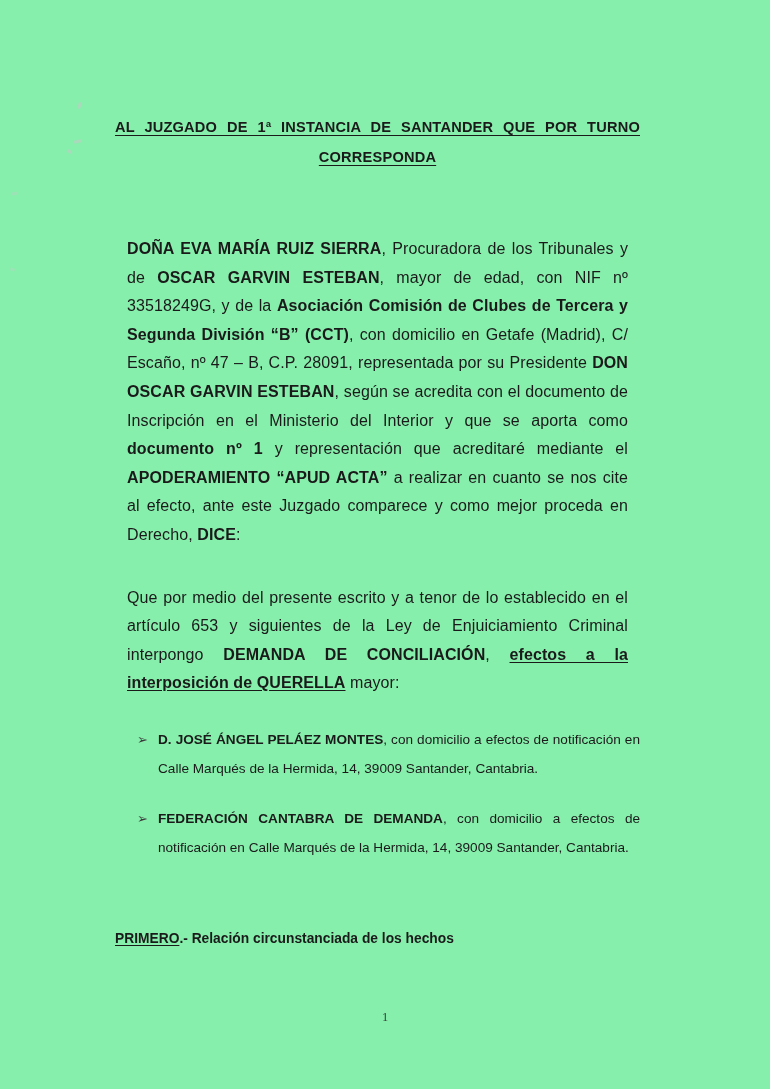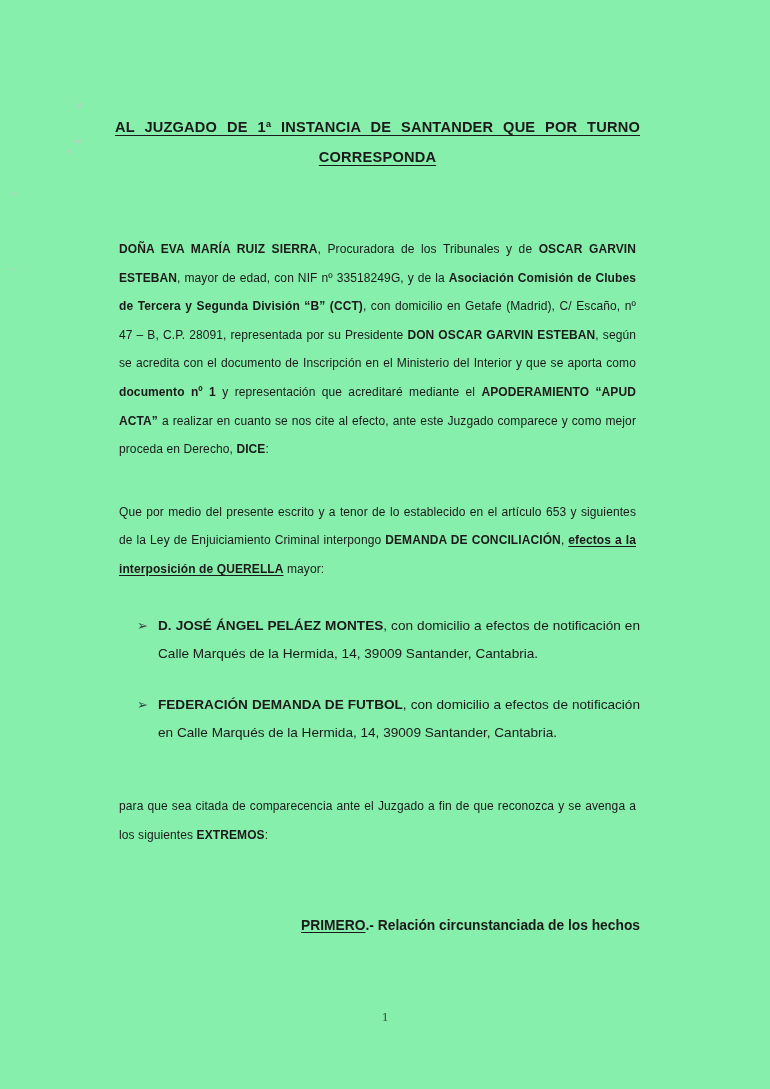--- a/index.html
+++ b/index.html
@@ -68,25 +68,25 @@
   .doc-title .tline.l1 {
     text-align: justify;
     text-align-last: justify;
   }
   .doc-title .tline.l2 {
     text-align: center;
   }
 
   
   .para {
-    font-size: 12px;
+    font-size: 16px;
     line-height: 28.6px;
     text-align: justify;
     text-align-last: left;
-    margin: 4px;
+    margin: 12px;
     letter-spacing: .1px;
   }
   .para.p-intro  { margin-top: 63px; }
   .para.p-dice   { margin-top: 34px; }
   .para.p-closing{ margin-top: 44px; }
 
   b, .b { font-weight: bold; }
   .u { text-decoration: underline; text-underline-offset: 2px; }
   .bu { font-weight: bold; text-decoration: underline; text-underline-offset: 2px; }
 
@@ -114,21 +114,21 @@
     line-height: 28.6px;
     color: #3a3a3a;
   }
 
   
   .section-heading {
     margin-top: 64px;
     font-size: 13.8px;
     font-weight: bold;
     line-height: 26px;
-    text-align: right;
+    text-align: left;
   }
 
   
   .page-number {
     position: absolute;
     left: 0;
     right: 0;
     top: 1010px;
     text-align: center;
     font-size: 12.5px;
@@ -155,24 +155,23 @@
       <span class="tline l1">AL JUZGADO DE 1ª INSTANCIA DE SANTANDER QUE POR TURNO</span>
       <span class="tline l2">CORRESPONDA</span>
     </h1>
 
     <p class="para p-intro"><b>DOÑA EVA MARÍA RUIZ SIERRA</b><span>, Procuradora de los Tribunales y de </span><b>OSCAR GARVIN ESTEBAN</b><span>, mayor de edad, con NIF nº 33518249G, y de la </span><b>Asociación Comisión de Clubes de Tercera y Segunda División “B” (CCT)</b><span>, con domicilio en Getafe (Madrid), C/ Escaño, nº 47 – B, C.P. 28091, representada por su Presidente </span><b>DON OSCAR GARVIN ESTEBAN</b><span>, según se acredita con el documento de Inscripción en el Ministerio del Interior y que se aporta como </span><b>documento nº 1</b><span> y representación que acreditaré mediante el </span><b>APODERAMIENTO  “APUD ACTA”</b><span> a realizar en cuanto se nos cite al efecto, ante este Juzgado comparece y como mejor proceda en Derecho, </span><b>DICE</b><span>:</span></p>
 
     <p class="para p-dice"><span>Que por medio del presente escrito y a tenor de lo establecido en el artículo 653 y siguientes de la Ley de Enjuiciamiento Criminal interpongo </span><b>DEMANDA DE CONCILIACIÓN</b><span>, </span><span class="bu">efectos a la interposición de QUERELLA</span><span> mayor:</span></p>
 
     <ul class="bullets">
       <li class="bullet-item"><span class="bullet-marker">➢</span><b>D. JOSÉ ÁNGEL PELÁEZ MONTES</b><span>, con domicilio a efectos de notificación en Calle Marqués de la Hermida, 14, 39009 Santander, Cantabria.</span></li>
-      <li class="bullet-item"><span class="bullet-marker">➢</span><b>FEDERACIÓN DEMANDA DE FUTBOL</b><span>, con domicilio a efectos de notificación en Calle Marqués de la Hermida, 14, 39009 Santander, Cantabria.</span></li>
+      <li class="bullet-item"><span class="bullet-marker">➢</span><b>FEDERACIÓN CANTABRA DE DEMANDA</b><span>, con domicilio a efectos de notificación en Calle Marqués de la Hermida, 14, 39009 Santander, Cantabria.</span></li>
     </ul>
 
-    <p class="para p-closing"><span>para que sea citada de comparecencia ante el Juzgado a fin de que reconozca y se avenga a los siguientes </span><b>EXTREMOS</b><span>:</span></p>
 
     <div class="section-heading"><span class="u">PRIMERO</span><span>.- Relación circunstanciada de los hechos</span></div>
 
   </div>
 
   <div class="page-number">1</div>
 
 </div>
 
 </body></html>

